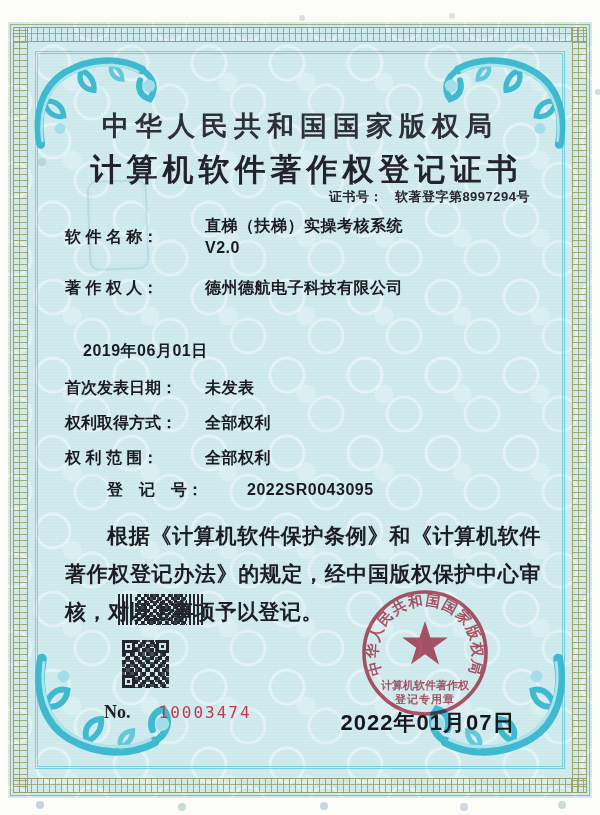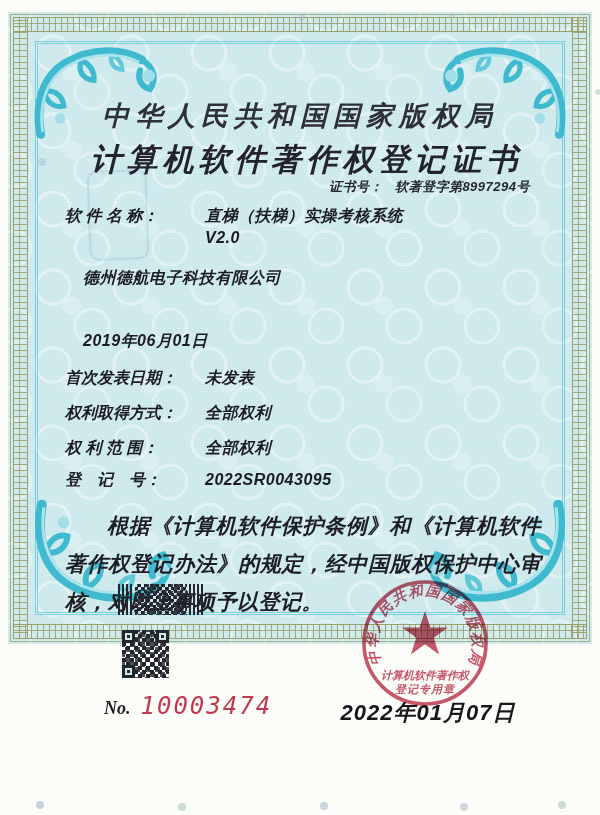--- a/index.html
+++ b/index.html
@@ -3,30 +3,29 @@
 <meta charset="utf-8">
 <style>
   html,body{margin:0;padding:0;}
   body{
     width:600px;height:815px;position:relative;overflow:hidden;
     background:#fcfcf8;
     font-family:"Liberation Sans",sans-serif;
   }
   
   .paper{
-    position:absolute;left:8px;top:12px;width:584px;height:632px;
+    position:absolute;left:8px;top:22px;width:584px;height:776px;
     background-color:#cde9ec;
     background-image:
       radial-gradient(circle, rgba(255,255,255,0) 15px, rgba(255,255,255,.42) 16px, rgba(255,255,255,.42) 18px, rgba(255,255,255,0) 19px),
       radial-gradient(circle, rgba(255,255,255,0) 15px, rgba(255,255,255,.38) 16px, rgba(255,255,255,.38) 18px, rgba(255,255,255,0) 19px),
       radial-gradient(circle, rgba(255,255,255,.22) 9px, rgba(255,255,255,0) 10px),
       repeating-linear-gradient(0deg, rgba(255,255,255,.10) 0 1px, rgba(0,0,0,0) 1px 3px);
     background-size:78px 78px,78px 78px,78px 78px,auto;
     background-position:6px 2px,45px 41px,25px 21px,0 0;
-    font-style:italic;
   }
   
   .outer-line{position:absolute;inset:2px;border:1px solid rgba(150,158,102,.75);}
   .keyband{position:absolute;inset:5px;}
   .kb{position:absolute;background-clip:padding-box;}
   .kb-h{
     left:0;right:0;height:13px;
     border-top:1px solid #99a06a;border-bottom:1px solid #99a06a;
     background:
       repeating-linear-gradient(90deg, rgba(153,160,106,.9) 0 1px, rgba(0,0,0,0) 1px 6px),
@@ -70,22 +69,22 @@
   .cert-no{
     position:absolute;top:166px;right:62px;
     font-size:13px;font-weight:bold;color:#26262e;letter-spacing:.5px;text-align:center;
   }
   .cert-no .gap{display:inline-block;width:12px;}
   .fields{position:absolute;left:57px;top:0;right:40px;}
   .frow{position:absolute;display:flex;align-items:flex-start;color:#1b1b22;font-weight:bold;font-size:16px;line-height:22px;}
   .flabel{width:122px;flex:0 0 122px;white-space:pre;}
   .fvalue{margin-left:18px;letter-spacing:.5px;}
   .fvalue .v2{display:block;}
-  .r0{top:193px;} .r1{top:255px;} .r2{top:318px;} .r3{top:355px;}
-  .r4{top:390px;} .r5{top:425px;} .r6{top:457px;}
+  .r0{top:193px;align-items:center;} .r1{top:255px;} .r2{top:318px;} .r3{top:355px;}
+  .r4{top:390px;} .r5{top:425px;} .r6{top:457px;margin-left:42px;}
   .statement{
     position:absolute;left:57px;top:495px;width:476px;
     font-family:"Liberation Serif",serif;
     font-size:21px;line-height:38px;font-weight:600;color:#1d1d24;
     text-indent:2em;text-align:justify;letter-spacing:.5px;
   }
   
   .barcode{position:absolute;left:110px;top:572px;width:86px;height:31px;display:flex;}
   .bc-side{width:15px;height:100%;
     background:repeating-linear-gradient(90deg,#23262c 0 2px, rgba(0,0,0,0) 2px 4px, #23262c 4px 6px, rgba(0,0,0,0) 6px 8px);}
@@ -96,21 +95,21 @@
   .qrcode{position:absolute;left:114px;top:618px;width:47px;height:48px;
     background:
       repeating-conic-gradient(#23262c 0% 25%, rgba(0,0,0,0) 0% 50%) 0 0/8px 8px,
       repeating-conic-gradient(rgba(35,38,44,.8) 0% 25%, rgba(0,0,0,0) 0% 50%) 3px 2px/10px 10px;}
   .finder{position:absolute;width:13px;height:13px;border:3px solid #23262c;background:#cde9ec;box-sizing:border-box;}
   .finder::after{content:"";position:absolute;inset:2px;background:#23262c;}
   .f-tl{left:0;top:0;} .f-tr{right:0;top:0;} .f-bl{left:0;bottom:0;}
   
   .serial{position:absolute;left:96px;top:680px;font-size:18px;font-weight:bold;}
   .serial .no{font-family:"Liberation Serif",serif;color:#1f1f26;}
-  .serial .num{font-family:"DejaVu Sans Mono",monospace;color:#bf3a4e;letter-spacing:2px;margin-left:10px;font-weight:normal;font-size:24px;}
+  .serial .num{font-family:"DejaVu Sans Mono",monospace;color:#bf3a4e;letter-spacing:2px;margin-left:28px;font-weight:normal;font-size:16px;}
   .issue-date{
     position:absolute;left:300px;top:686px;width:240px;text-align:center;
     font-size:22px;font-weight:bold;color:#17171e;letter-spacing:1px;z-index:3;
   }
   
   .seal{position:absolute;left:352px;top:566px;width:130px;height:130px;z-index:4;
     mix-blend-mode:multiply;opacity:.92;pointer-events:none;}
 </style>
 </head>
 <body>
@@ -164,20 +163,21 @@
 
   <div class="fields">
     <div class="frow r0">
       <span class="flabel">软 件 名 称：</span>
       <span class="fvalue">
         <span>直梯（扶梯）实操考核系统</span>
         <span class="v2">V2.0</span>
       </span>
     </div>
     <div class="frow r1">
+      <span class="flabel">著 作 权 人：</span>
       <span class="fvalue">德州德航电子科技有限公司</span>
     </div>
     <div class="frow r2">
       <span class="fvalue">2019年06月01日</span>
     </div>
     <div class="frow r3">
       <span class="flabel">首次发表日期：</span>
       <span class="fvalue">未发表</span>
     </div>
     <div class="frow r4">

